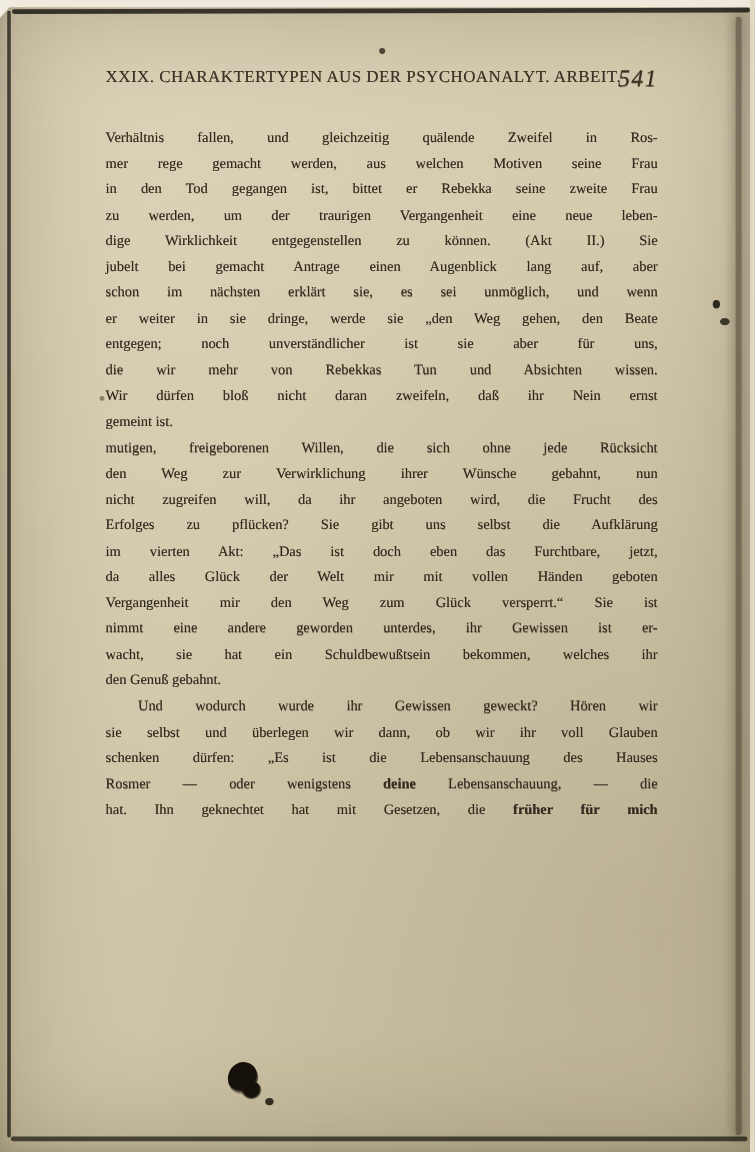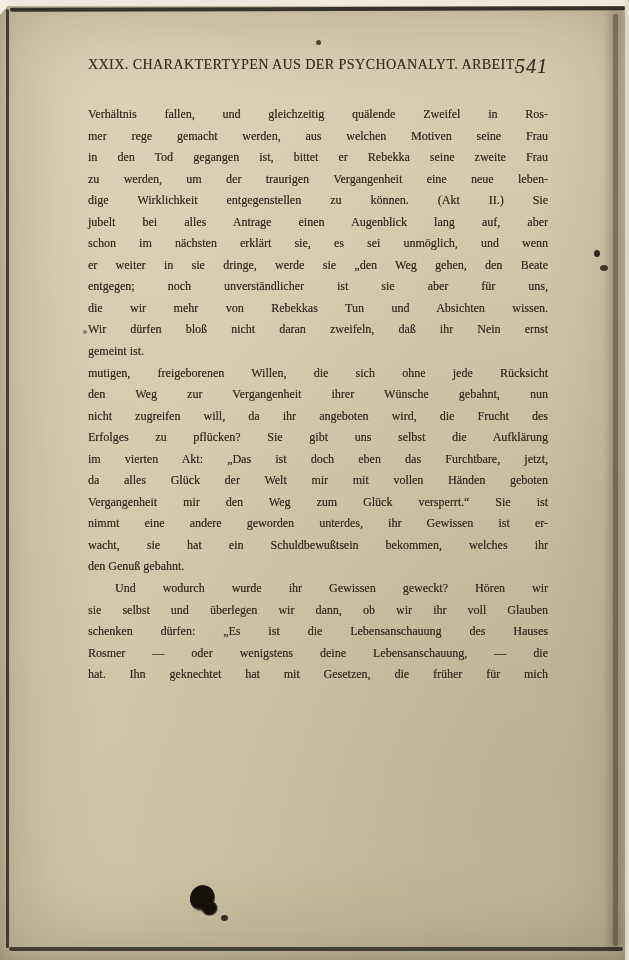--- a/index.html
+++ b/index.html
@@ -49,21 +49,21 @@
     font-size:12px;
     text-shadow:0.2px 0.2px 0.35px rgba(48,38,22,0.5);
   }
   .line {
     line-height:21.55px;
     text-align:justify;
     text-align-last:justify;
   }
   .line.lastline { text-align-last:left; }
   .line.indent { padding-left:27px; }
-  .bold { font-weight:normal; }
+  .bold { font-weight:bold; }
 
   
   .stain { position:absolute; border-radius:50%; }
   .s1  { left:190px; top:885px; width:25px; height:27px; background:radial-gradient(circle at 42% 42%, #15110a 58%, rgba(21,17,10,0) 76%); transform:rotate(14deg); }
   .s1b { left:201px; top:901px; width:17px; height:15px; background:radial-gradient(circle at 50% 45%, #15110a 55%, rgba(21,17,10,0) 78%); }
   .s2  { left:221px; top:915px; width:7px;  height:6px;  background:#1a150c; opacity:.85; }
   .s3  { left:316px; top:40px;  width:5px;  height:5px;  background:#2a2416; opacity:.8; }
   .s4  { left:594px; top:250px; width:6px;  height:7px;  background:#1c170e; opacity:.9; }
   .s5  { left:600px; top:265px; width:8px;  height:6px;  background:#1c170e; opacity:.8; }
   .s6  { left:83px;  top:330px; width:4px;  height:4px;  background:#3a3220; opacity:.5; }
@@ -85,31 +85,31 @@
     <span class="pagenum">541</span>
   </div>
 
   <div class="text-block">
       <div>
         <div class="line">Verhältnis fallen, und gleichzeitig quälende Zweifel in Ros-</div>
         <div class="line">mer rege gemacht werden, aus welchen Motiven seine Frau</div>
         <div class="line">in den Tod gegangen ist, bittet er Rebekka seine zweite Frau</div>
         <div class="line">zu werden, um der traurigen Vergangenheit eine neue leben-</div>
         <div class="line">dige Wirklichkeit entgegenstellen zu können. (Akt II.) Sie</div>
-        <div class="line">jubelt bei alles Antrage einen Augenblick lang auf, aber</div>
+        <div class="line">jubelt bei gemacht Antrage einen Augenblick lang auf, aber</div>
         <div class="line">schon im nächsten erklärt sie, es sei unmöglich, und wenn</div>
         <div class="line">er weiter in sie dringe, werde sie „den Weg gehen, den Beate</div>
         <div class="line">entgegen; noch unverständlicher ist sie aber für uns,</div>
         <div class="line">die wir mehr von Rebekkas Tun und Absichten wissen.</div>
         <div class="line">Wir dürfen bloß nicht daran zweifeln, daß ihr Nein ernst</div>
         <div class="line lastline">gemeint ist.</div>
       </div>
       <div>
         <div class="line">mutigen, freigeborenen Willen, die sich ohne jede Rücksicht</div>
-        <div class="line">den Weg zur Vergangenheit ihrer Wünsche gebahnt, nun</div>
+        <div class="line">den Weg zur Verwirklichung ihrer Wünsche gebahnt, nun</div>
         <div class="line">nicht zugreifen will, da ihr angeboten wird, die Frucht des</div>
         <div class="line">Erfolges zu pflücken? Sie gibt uns selbst die Aufklärung</div>
         <div class="line">im vierten Akt: „Das ist doch eben das Furchtbare, jetzt,</div>
         <div class="line">da alles Glück der Welt mir mit vollen Händen geboten</div>
         <div class="line">Vergangenheit mir den Weg zum Glück versperrt.“ Sie ist</div>
         <div class="line">nimmt eine andere geworden unterdes, ihr Gewissen ist er-</div>
         <div class="line">wacht, sie hat ein Schuldbewußtsein bekommen, welches ihr</div>
         <div class="line lastline">den Genuß gebahnt.</div>
       </div>
       <div>

